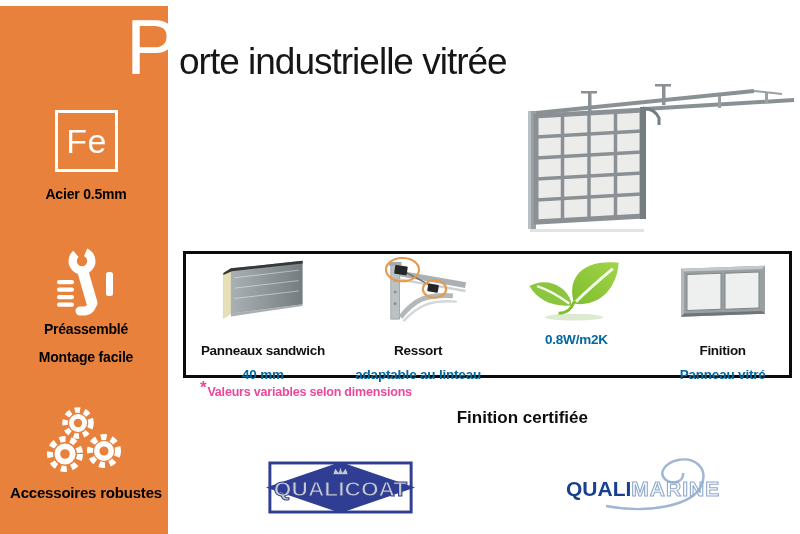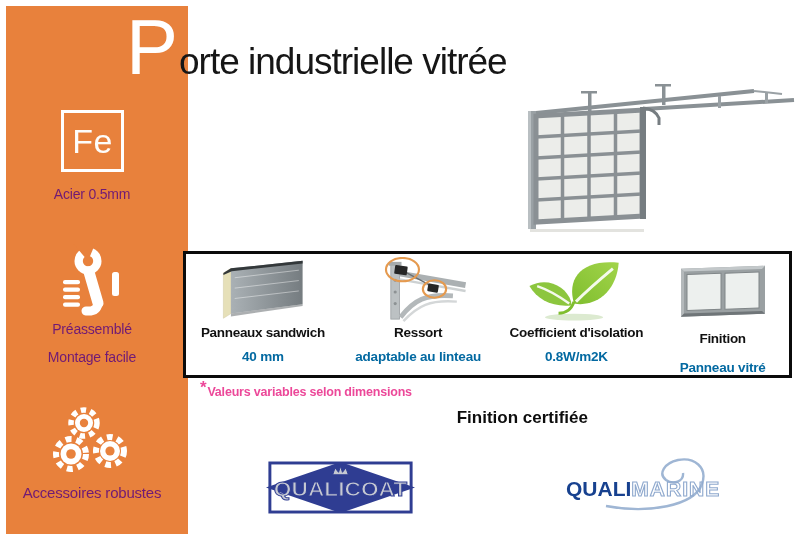--- a/index.html
+++ b/index.html
@@ -1,38 +1,38 @@
 <!DOCTYPE html>
 <html><head>
 <meta charset="utf-8">
 <style>
   html,body{margin:0;padding:0;}
   .page{position:relative;width:800px;height:534px;background:#ffffff;overflow:hidden;
         font-family:"Liberation Sans",sans-serif;}
   
-  .sidebar{position:absolute;left:6px;top:6px;width:182px;height:528px;background:#E8813C;}
+  .sidebar{position:absolute;left:0;top:6px;width:168px;height:528px;background:#E8813C;}
   .fe-box{position:absolute;left:55px;top:104px;width:57px;height:56px;border:3px solid #ffffff;
           display:flex;align-items:center;justify-content:center;}
   .fe-box span{color:#fdfdfb;font-size:34px;font-weight:400;letter-spacing:0.5px;}
-  .sb-label{position:absolute;left:0;width:172px;text-align:center;color:#701a75;
-            font-weight:normal;font-size:14px;letter-spacing:-0.2px;}
+  .sb-label{position:absolute;left:0;width:172px;text-align:center;color:#000000;
+            font-weight:bold;font-size:14px;letter-spacing:-0.2px;}
   .sb-icon{position:absolute;}
   
   .title{position:absolute;left:126px;top:8px;margin:0;display:flex;align-items:baseline;font-weight:500;}
   .title-cap{color:#ffffff;font-size:78px;line-height:1;font-weight:400;}
   .title-rest{color:#161616;font-size:37px;letter-spacing:-1px;margin-left:1px;}
   
   .door{position:absolute;left:502px;top:84px;}
   
   .features{position:absolute;left:183px;top:251px;width:609px;height:127px;border:3px solid #0b0b0b;
             box-sizing:border-box;background:#ffffff;display:flex;}
   .feature{display:flex;flex-direction:column;align-items:center;}
   .feature.c1{width:25.5%;} .feature.c2{width:26%;} .feature.c3{width:26.5%;} .feature.c4{width:22%;justify-content:space-between;}
   .icon-wrap{height:66px;display:flex;align-items:center;justify-content:center;padding-top:3px;}
-  .f-title{font-weight:bold;font-size:13.5px;color:#111;text-align:center;letter-spacing:-0.3px;margin-top:2px;}
+  .f-title{font-weight:bold;font-size:13.5px;color:#111;text-align:center;letter-spacing:-0.3px;margin-top:20px;}
   .f-value{font-weight:bold;font-size:13.5px;color:#0369a1;text-align:center;letter-spacing:-0.2px;margin-top:9px;}
   
   .footnote{position:absolute;left:200px;top:381px;color:#ec4899;font-size:12.5px;font-weight:bold;letter-spacing:-0.2px;}
   .footnote .star{font-size:17px;position:relative;top:-3px;margin-right:1px;}
   .cert-heading{position:absolute;left:368px;top:408px;width:220px;text-align:right;
                 color:#0d0d0d;font-size:17px;font-weight:bold;}
   .logo-qualicoat{position:absolute;left:264px;top:461px;}
   .logo-qualimarine{position:absolute;left:556px;top:454px;}
 </style>
 </head>
@@ -163,21 +163,20 @@
             </linearGradient>
           </defs>
           <ellipse cx="50" cy="62" rx="30" ry="3.5" fill="#dcead0"></ellipse>
           <path d="M 50,48 C 42,22 58,2 96,6 C 94,34 74,52 50,48 Z" fill="url(#lg1)"></path>
           <path d="M 52,46 C 64,34 78,22 90,12" stroke="#ffffff" stroke-width="3" fill="none" opacity="0.9"></path>
           <path d="M 47,50 C 28,52 12,44 4,30 C 22,20 42,30 47,46 Z" fill="#8CC63E"></path>
           <path d="M 45,48 C 34,40 24,34 12,30" stroke="#ffffff" stroke-width="2.5" fill="none" opacity="0.9"></path>
           <path d="M 34,58 Q 46,58 50,46" stroke="#7FBE2E" stroke-width="3" fill="none"></path>
         </svg>
       </div>
-      <div class="f-title">Coefficient d'isolation</div>
       <div class="f-value">0.8W/m2K</div>
     </div>
 
     <div class="feature c4">
       <div class="icon-wrap">
         <svg width="100" height="66" viewBox="0 0 100 66">
           <g transform="translate(0,4) skewY(-2)">
             <rect x="8" y="8" width="84" height="48" fill="#9aa0a2"></rect>
             <path d="M 8,8 L 92,8 L 89,11 L 11,11 Z" fill="#c3c8ca"></path>
             <path d="M 8,8 L 11,11 L 11,53 L 8,56 Z" fill="#b4b9bb"></path>

